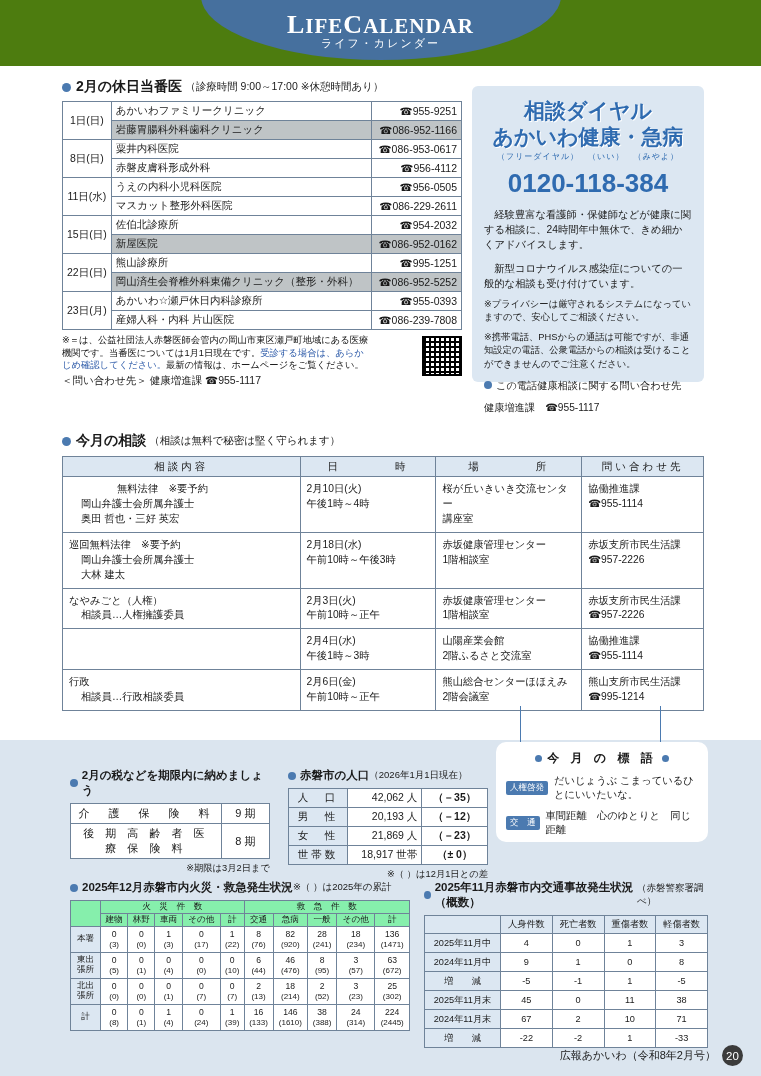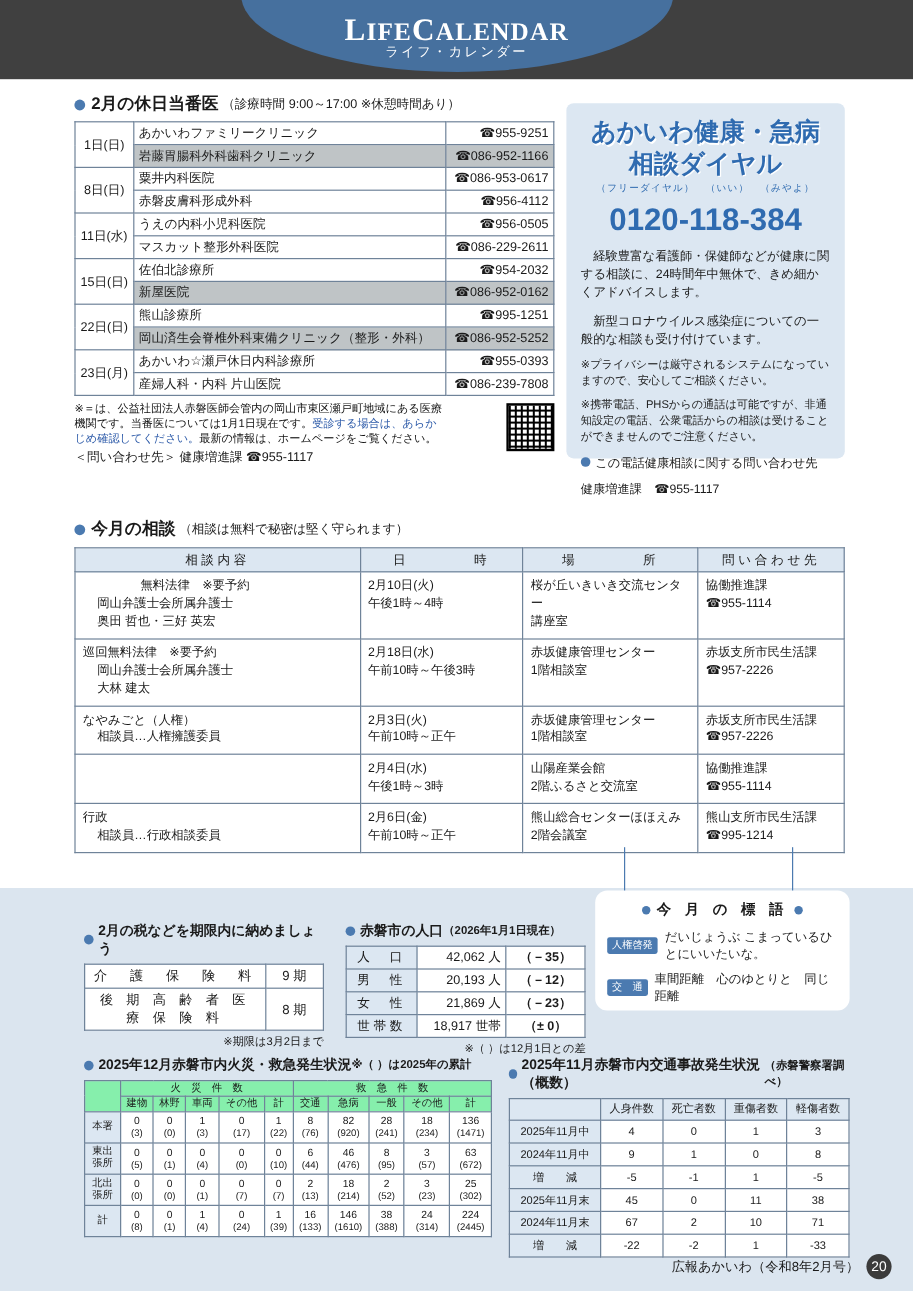--- a/index.html
+++ b/index.html
@@ -10,21 +10,21 @@
     font-family: "Liberation Sans", "DejaVu Sans", sans-serif;
     color: #1a1a1a;
     position: relative;
     overflow: hidden;
   }
   .page { position: relative; width: 761px; height: 1076px; }
 
   
   .banner {
     position: absolute; left: 0; top: 0; width: 761px; height: 66px;
-    background: #404040;
+    background: #4d7c0f;
   }
   .banner-arc {
     position: absolute; left: 50%; top: -58px; transform: translateX(-50%);
     width: 360px; height: 118px;
     background: #46709e;
     border-radius: 0 0 180px 180px / 0 0 64px 64px;
   }
   .banner-title {
     position: absolute; left: 0; top: 10px; width: 100%;
     text-align: center; color:#ffffff;
@@ -92,21 +92,21 @@
   .w-date { width: 136px; }
   .w-place { width: 146px; }
   .w-contact { width: 122px; }
   .indent1 { padding-left: 12px; display:block; }
 
   
   #bottom-area { position:absolute; left:0; top: 740px; width: 761px; height: 336px; background:#dbe5ef; }
 
   .mini-head { font-size: 11.5px; font-weight:bold; display:flex; align-items:center; }
   .mini-head .dot { width:8px;height:8px;border-radius:50%;background:#4b7ab0;margin-right:4px;display:inline-block;}
-  .mini-head .sub { font-weight: bold; font-size: 9.5px; }
+  .mini-head .sub { font-weight: normal; font-size: 9.5px; }
 
   
   #tax-block { position:absolute; left: 70px; top: 768px; width: 200px; }
   #tax-table { margin-top:5px; }
   #tax-table td { background:#ffffff; font-size: 11px; height: 19px; text-align:center; letter-spacing: 4px;}
   #tax-table td.num { letter-spacing:0; width: 48px; }
   #tax-table td.lbl { width: 150px; }
   .tax-note { font-size: 9.3px; text-align:right; margin-top:3px; }
 
   
@@ -238,22 +238,22 @@
     <div class="note">
       <div>※＝は、公益社団法人赤磐医師会管内の岡山市東区瀬戸町地域にある医療</div>
       <div><span>機関です。当番医については1月1日現在です。</span><span class="blue">受診する場合は、あらか</span></div>
       <div><span class="blue">じめ確認してください。</span><span>最新の情報は、ホームページをご覧ください。</span></div>
     </div>
     <div class="contact-line">＜問い合わせ先＞ 健康増進課 ☎955-1117</div>
     <div class="qr"></div>
   </div>
 
   <div id="hotline">
+    <div class="h-title">相談ダイヤル</div>
     <div class="h-title">あかいわ健康・急病</div>
-    <div class="h-title">相談ダイヤル</div>
     <div class="ruby">（フリーダイヤル）　（いい）　（みやよ）</div>
     <div class="freedial">0120-118-384</div>
     <p>経験豊富な看護師・保健師などが健康に関する相談に、24時間年中無休で、きめ細かくアドバイスします。</p>
     <p>新型コロナウイルス感染症についての一般的な相談も受け付けています。</p>
     <p class="small">※プライバシーは厳守されるシステムになっていますので、安心してご相談ください。</p>
     <p class="small">※携帯電話、PHSからの通話は可能ですが、非通知設定の電話、公衆電話からの相談は受けることができませんのでご注意ください。</p>
     <div class="foot">
       <span class="dot"></span><span>この電話健康相談に関する問い合わせ先</span>
     </div>
     <div class="foot ind">健康増進課　☎955-1117</div>

